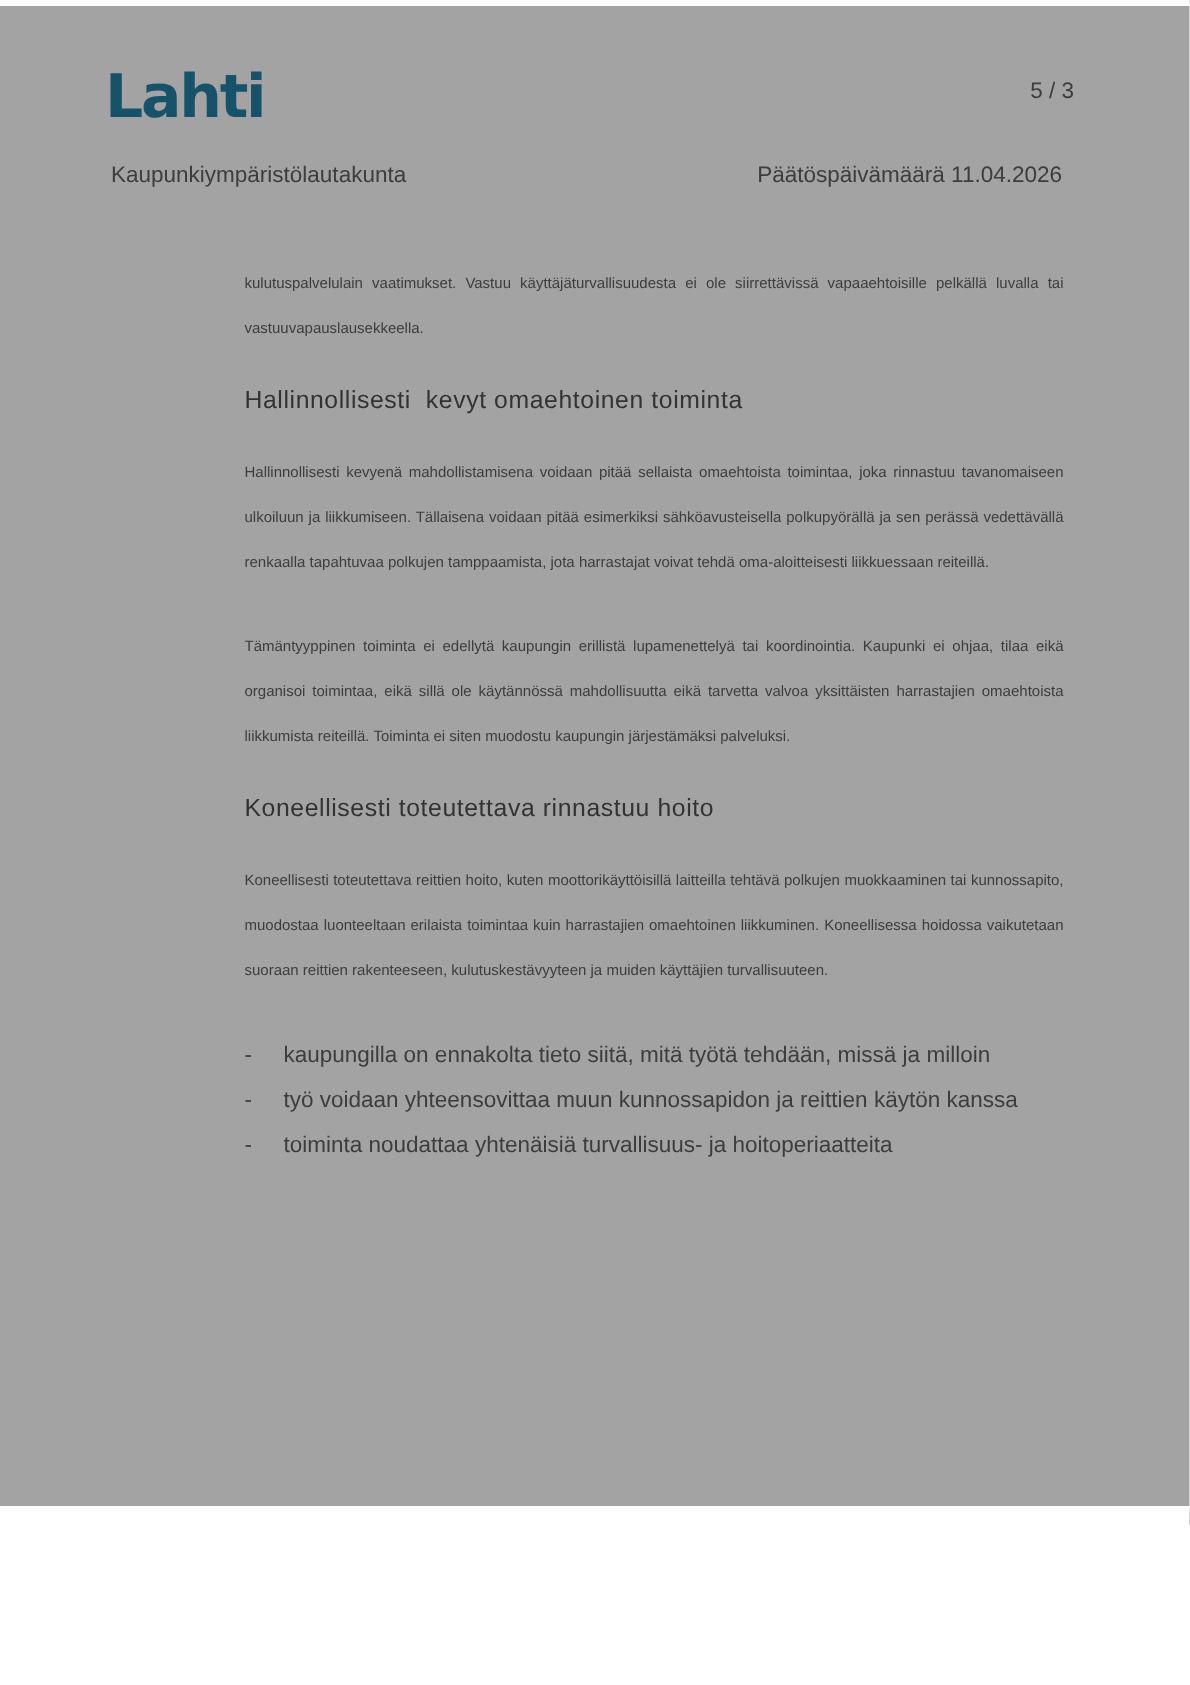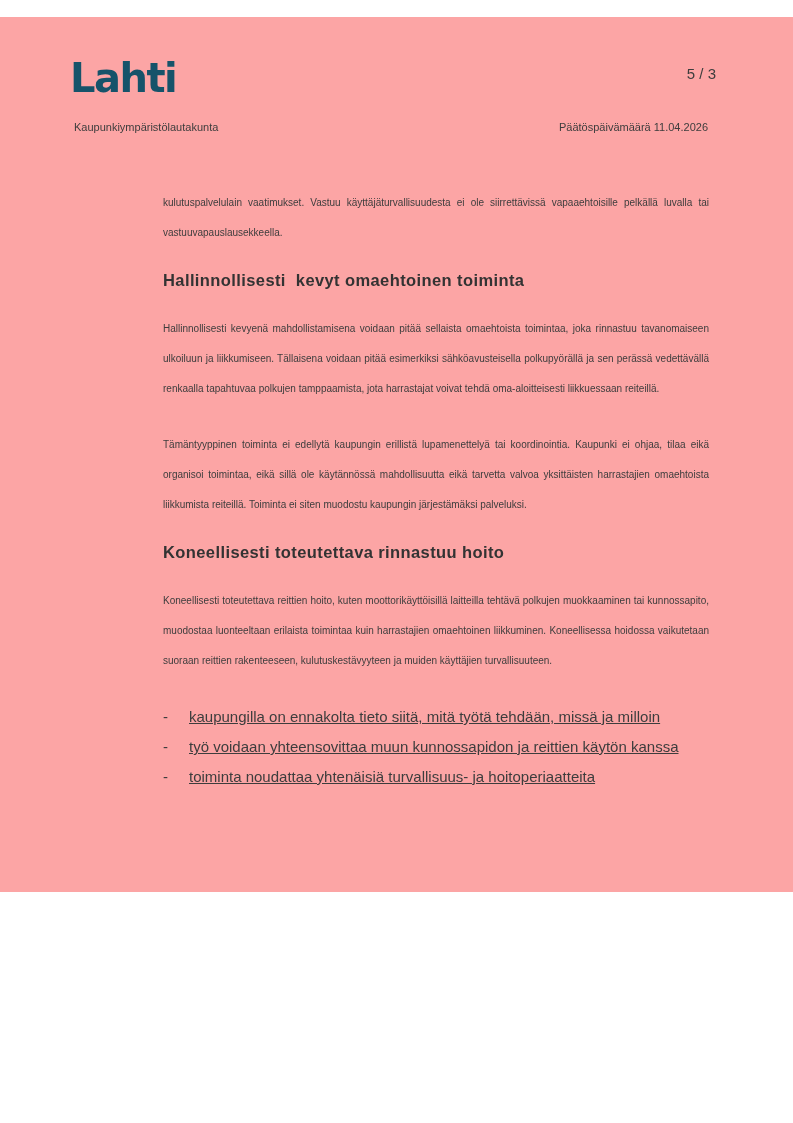--- a/index.html
+++ b/index.html
@@ -1,23 +1,23 @@
 <!DOCTYPE html>
 <html lang="fi"><head>
 <meta charset="utf-8">
 <title>Lahti – Päätösasiakirja 5/8</title>
 <style>
   * { margin: 0; padding: 0; box-sizing: border-box; }
   html, body { background: #ffffff; }
   .page {
     position: relative;
     width: 793px;
-    height: 875px;
-    margin: 17px auto;
-    background: #fca5a5;
+    height: 1000px;
+    margin: 4px auto;
+    background: #a3a3a3;
     font-family: "Liberation Sans", "DejaVu Sans", sans-serif;
     color: #3d3d3d;
     overflow: hidden;
   }
   
   .logo {
     position: absolute;
     left: 70px;
     top: 38px;
     font-family: "DejaVu Sans", sans-serif;
@@ -34,59 +34,59 @@
     font-size: 15px;
     color: #3d3d3d;
   }
   .meta-row {
     position: absolute;
     left: 74px;
     right: 85px;
     top: 104px;
     display: flex;
     justify-content: space-between;
-    font-size: 11px;
+    font-size: 15px;
     color: #3d3d3d;
   }
   
   .content {
     position: absolute;
     left: 163px;
     top: 171px;
     width: 546px;
   }
   .content p {
     font-size: 10px;
     line-height: 30px;
     text-align: justify;
     color: #3d3d3d;
     margin-bottom: 26px;
   }
   .content h2 {
     font-size: 16.5px;
-    font-weight: 700;
+    font-weight: 400;
     letter-spacing: 0.4px;
     color: #333333;
     white-space: pre-wrap;
     margin-top: -3px;
     margin-bottom: 24px;
   }
   .bullet-list { margin-top: 2px; }
   .bullet-item {
     display: flex;
     align-items: flex-start;
     font-size: 15px;
     line-height: 30px;
     color: #3d3d3d;
   }
   .bullet-marker {
     width: 26px;
     flex: 0 0 26px;
   }
-  .bullet-text { flex: 1; text-decoration: underline; }
+  .bullet-text { flex: 1; }
 </style>
 </head>
 <body>
 
 <div class="page">
 
   <div class="logo">Lahti</div>
   <div class="page-number">5 / 3</div>
 
   <div class="meta-row">

